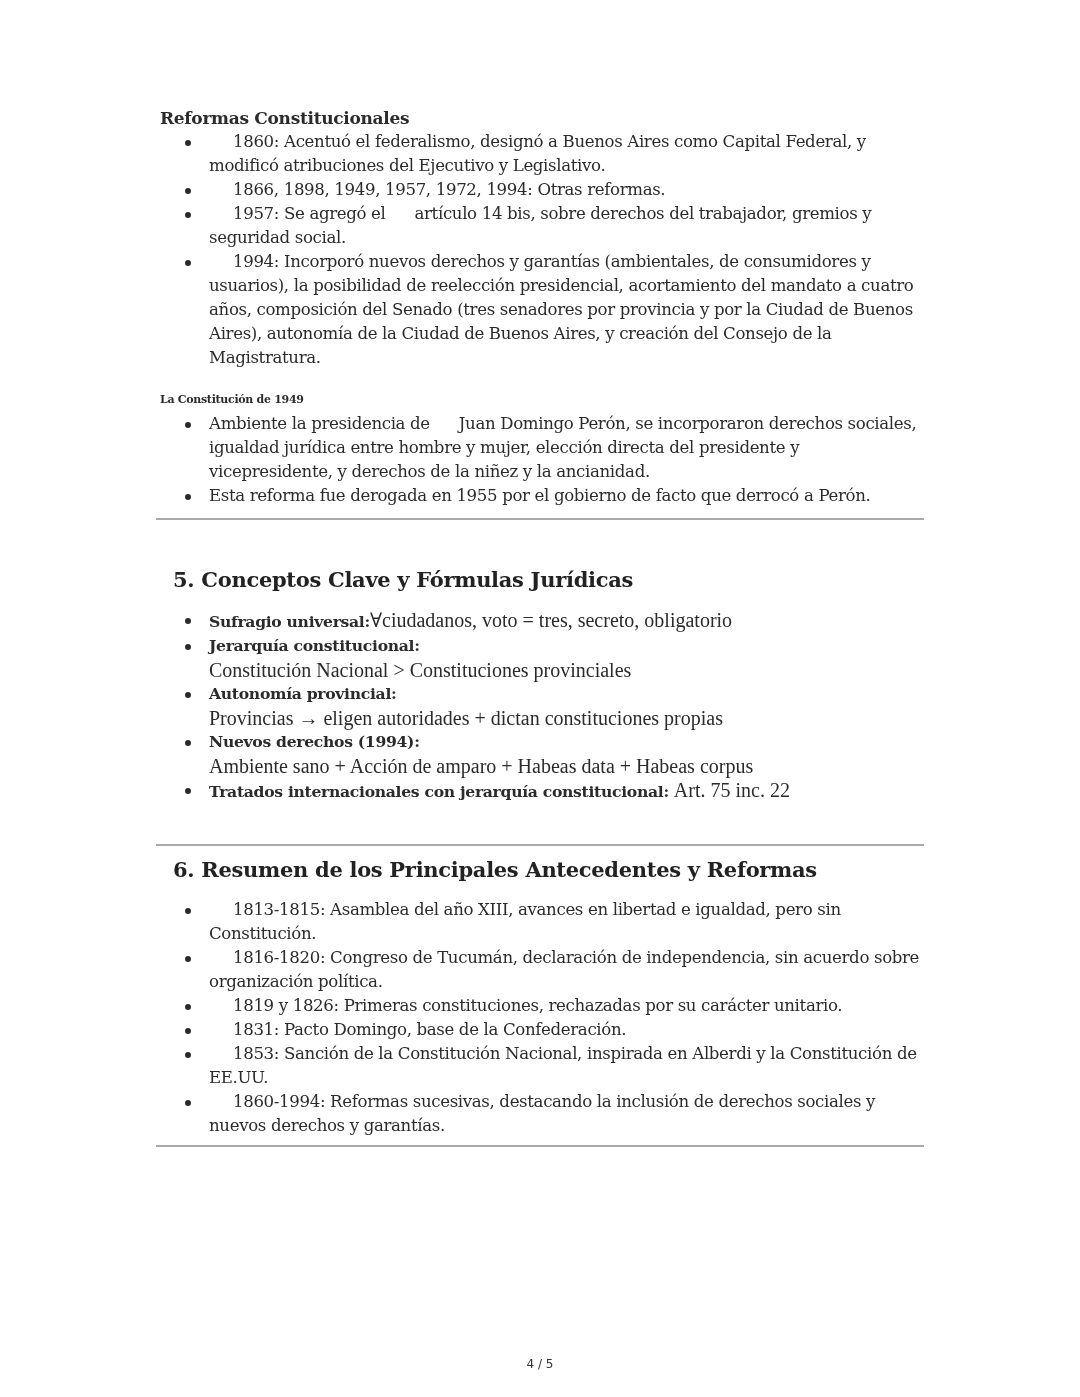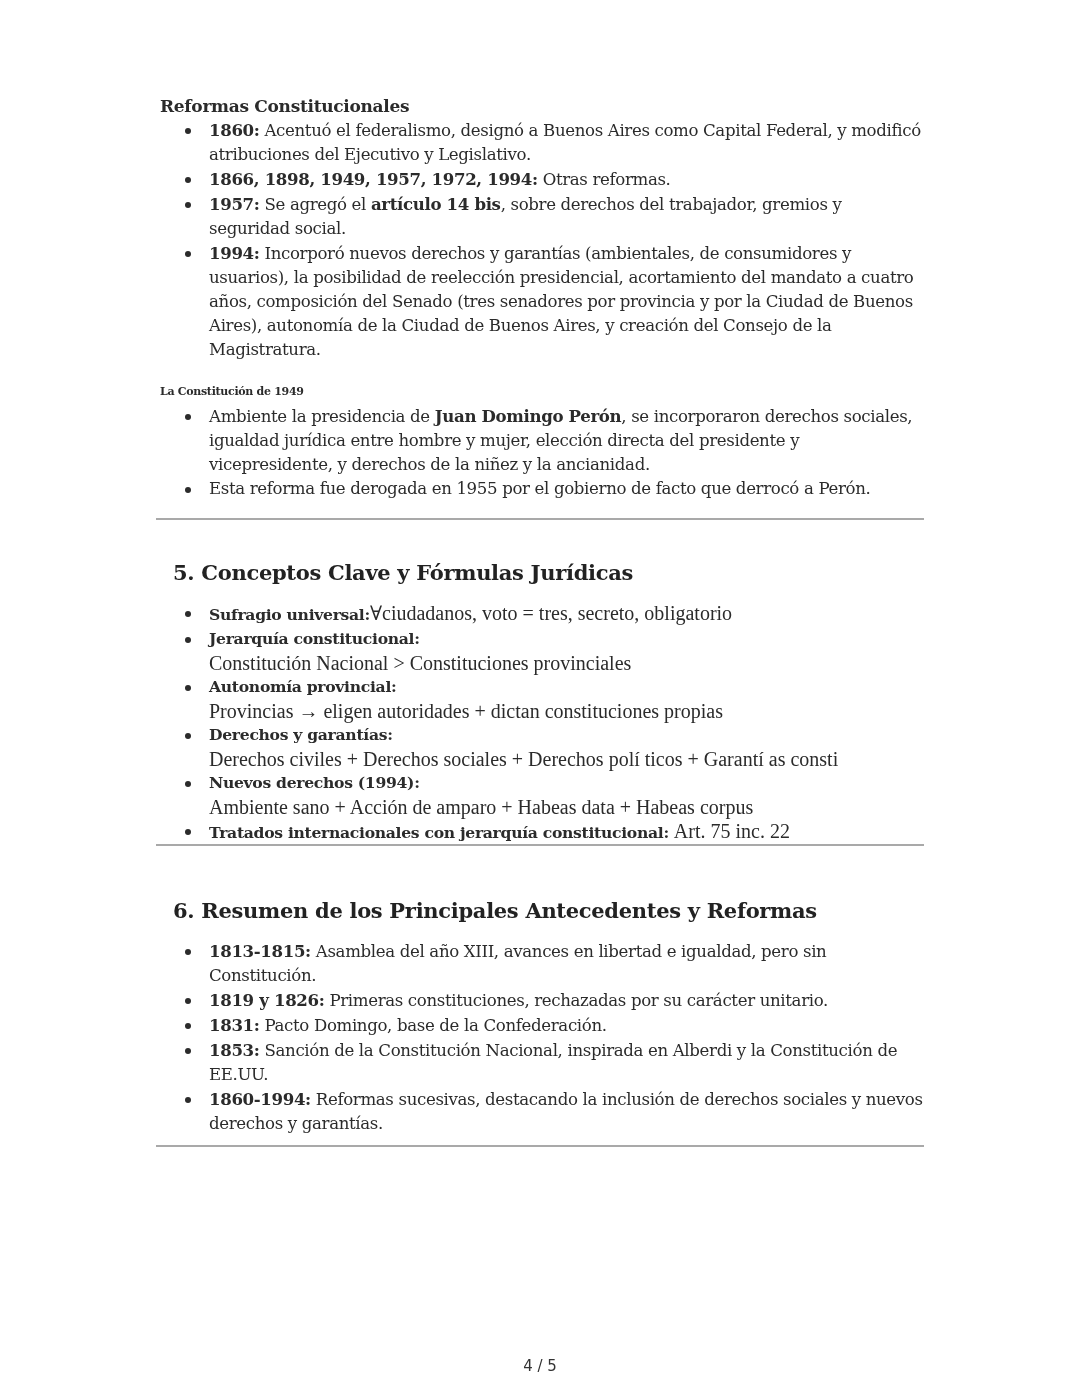--- a/index.html
+++ b/index.html
@@ -1,31 +1,31 @@
 <!DOCTYPE html>
 <html><head>
 <meta charset="utf-8">
 <style>
   html, body { margin: 0; padding: 0; background: #ffffff; }
   body { width: 1080px; height: 1397px; position: relative; overflow: hidden;
          font-family: "DejaVu Serif", "Liberation Serif", serif; color: #2b2b2b; }
-  .page { position: absolute; left: 160px; top: 94px; width: 764px; }
+  .page { position: absolute; left: 160px; top: 106px; width: 764px; }
   .h-sub { font-weight: bold; font-size: 17px; margin: 0; line-height: 24px; letter-spacing: -0.3px; }
   .h-sub.small { font-size: 11px; }
   .h-sec { font-weight: bold; font-size: 21px; margin: 13px; line-height: 30px; letter-spacing: -0.3px; color:#222; }
   ul { margin: 0; padding: 0 0 0 49px; list-style: none; }
   li { position: relative; font-size: 16.6px; line-height: 24px; letter-spacing: -0.35px; }
   li::before { content: ""; position: absolute; left: -24px; top: 10px; width: 6px; height: 6px; border-radius: 50%; background: #2b2b2b; }
-  b { font-weight: bold; }
+  b { font-weight: normal; margin-left: 24px; }
   .math { font-family: "Liberation Serif", "DejaVu Serif", serif; font-size: 20px; letter-spacing: 0; display: block; white-space: nowrap; }
   .math.inline { display: inline; }
   .term { font-weight: bold; font-size: 15.6px; letter-spacing: -0.3px; }
   hr.rule { border: 0; border-top: 2px solid #a9a9a9; margin: 0; position: absolute; left: 156px; width: 768px; }
   .footer { position: absolute; top: 1357px; left: 0; width: 1080px; text-align: center;
-            font-family: "DejaVu Sans", sans-serif; font-size: 15px; color: #333; }
+            font-family: "DejaVu Sans", sans-serif; font-size: 12px; color: #333; }
 </style>
 </head>
 <body>
 
 <div class="page">
 
   <h3 class="h-sub">Reformas Constitucionales</h3>
   <ul>
     <li><b>1860:</b><span> Acentuó el federalismo, designó a Buenos Aires como Capital Federal, y modificó atribuciones del Ejecutivo y Legislativo.</span></li>
     <li><b>1866, 1898, 1949, 1957, 1972, 1994:</b><span> Otras reformas.</span></li>
@@ -39,29 +39,29 @@
     <li><span>Ambiente la presidencia de </span><b>Juan Domingo Perón</b><span>, se incorporaron derechos sociales, igualdad jurídica entre hombre y mujer, elección directa del presidente y vicepresidente, y derechos de la niñez y la ancianidad.</span></li>
     <li><span>Esta reforma fue derogada en 1955 por el gobierno de facto que derrocó a Perón.</span></li>
   </ul>
 
   <div style="height:44px"></div>
   <h2 class="h-sec">5. Conceptos Clave y Fórmulas Jurídicas</h2>
   <ul>
     <li><span class="term">Sufragio universal:</span><span class="math inline">∀ciudadanos, voto = tres, secreto, obligatorio</span></li>
     <li><span class="term">Jerarquía constitucional:</span><span class="math">Constitución Nacional &gt; Constituciones provinciales</span></li>
     <li><span class="term">Autonomía provincial:</span><span class="math">Provincias → eligen autoridades + dictan constituciones propias</span></li>
-    <li><span class="term">Derechos y garantías:</span><span class="math" style="overflow:hidden;width:715px">Derechos civiles + Derechos sociales + Derechos polí ticos + Garantí as consti</span></li>
     <li><span class="term">Nuevos derechos (1994):</span><span class="math">Ambiente sano + Acción de amparo + Habeas data + Habeas corpus</span></li>
     <li><span class="term">Tratados internacionales con jerarquía constitucional:</span> <span class="math inline">Art. 75 inc. 22</span></li>
   </ul>
 
   <div style="height:38px"></div>
   <h2 class="h-sec">6. Resumen de los Principales Antecedentes y Reformas</h2>
   <ul>
     <li><b>1813-1815:</b><span> Asamblea del año XIII, avances en libertad e igualdad, pero sin Constitución.</span></li>
+    <li><b>1816-1820:</b><span> Congreso de Tucumán, declaración de independencia, sin acuerdo sobre organización política.</span></li>
     <li><b>1819 y 1826:</b><span> Primeras constituciones, rechazadas por su carácter unitario.</span></li>
     <li><b>1831:</b><span> Pacto Domingo, base de la Confederación.</span></li>
     <li><b>1853:</b><span> Sanción de la Constitución Nacional, inspirada en Alberdi y la Constitución de EE.UU.</span></li>
     <li><b>1860-1994:</b><span> Reformas sucesivas, destacando la inclusión de derechos sociales y nuevos derechos y garantías.</span></li>
   </ul>
 </div>
 
 <hr class="rule" style="top:518px">
 <hr class="rule" style="top:844px">
 <hr class="rule" style="top:1145px">

